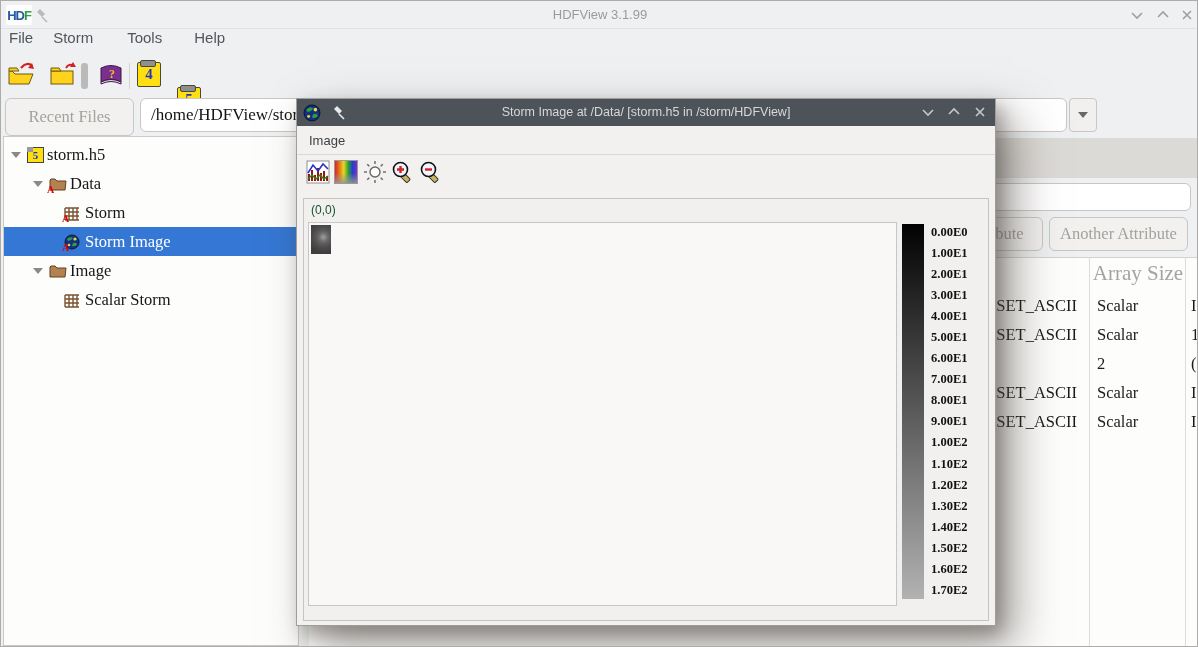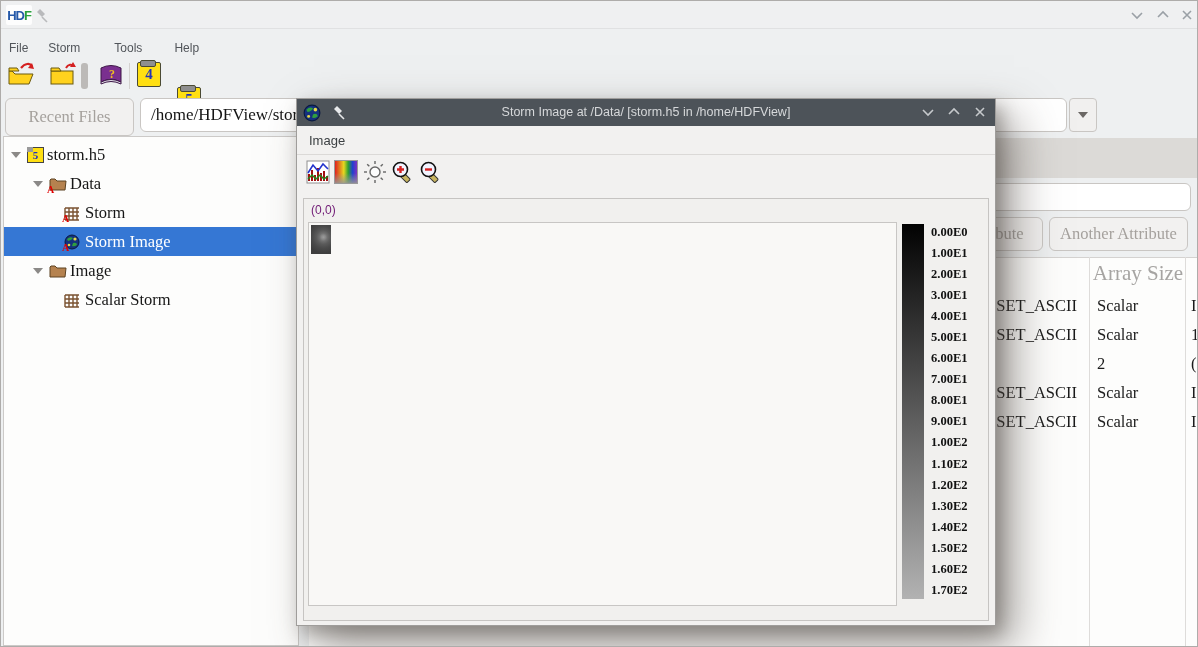--- a/index.html
+++ b/index.html
@@ -12,21 +12,21 @@
   .abs{position:absolute;}
   .serif{font-family:"Liberation Serif","DejaVu Serif",serif;}
   
   .titlebar{left:0;top:0;width:1198px;height:28px;background:#eff0f1;border-bottom:1px solid #e0e1e2;}
   .win-title{left:0;top:0;width:1198px;height:28px;line-height:28px;text-align:center;font-size:13px;color:#999b9e;}
   .logo-chip{left:5px;top:4px;width:26px;height:20px;background:#fdfdfd;border-radius:2px;
     display:flex;align-items:center;justify-content:center;font-weight:bold;font-size:13px;letter-spacing:-1px;}
   .logo-chip .b{color:#2458a8}.logo-chip .g{color:#28a03c}
   .pin-main{left:33px;top:7px;width:15px;height:15px;opacity:.75;}
   .ctrl{width:16px;height:16px;top:6px;}
-  .menubar{left:0;top:28px;width:1198px;height:26px;display:flex;align-items:flex-end;font-size:12px;color:#51555a;}
+  .menubar{left:0;top:28px;width:1198px;height:26px;display:flex;align-items:flex-start;font-size:15px;color:#51555a;}
   .menubar span{display:inline-block;cursor:default;}
   
   .tbicon{top:61px;}
   .tb-sep-thick{left:80px;top:62px;width:7px;height:26px;background:#bcbab8;border-radius:3px;}
   .tb-sep-thin{left:128px;top:62px;width:1px;height:26px;background:#d4d2d0;}
   .hdficon{width:24px;height:25px;background:#ffdf12;border:1px solid #4a4a34;border-radius:2px;position:relative;
     display:flex;align-items:center;justify-content:center;font-weight:bold;color:#2233bb;font-size:15px;
     font-family:"Liberation Serif",serif;}
   .hdficon:before{content:"";position:absolute;left:2px;top:-3px;width:14px;height:5px;background:#8f8f8f;border:1px solid #4a4a34;border-radius:2px;}
   
@@ -61,38 +61,39 @@
   .dialog{left:295px;top:97px;width:700px;height:528px;background:#f2f1f0;border:1px solid #9f9d9b;z-index:10;
      box-shadow:18px 20px 42px rgba(70,62,56,.5),6px 8px 16px rgba(70,62,56,.35);}
   .dtitlebar{left:0;top:0;width:698px;height:27px;background:#4d5359;display:flex;align-items:center;}
   .dtitle{position:absolute;left:0;top:0;width:698px;height:27px;line-height:27px;text-align:center;
      font-size:12.5px;color:#d6d8da;}
   .dctrl{width:16px;height:16px;top:5px;}
   .dmenu{left:0;top:27px;width:698px;height:29px;border-bottom:1px solid #dbd9d7;display:flex;align-items:center;
      font-size:13px;color:#3c4043;padding-left:12px;}
   .dtbicon{top:61px;width:24px;height:24px;}
   .dpanel{left:6px;top:99px;width:686px;height:423px;border:1px solid #c6c4c2;background:#f1f0ee;}
-  .coord{left:7px;top:4px;font-size:12px;color:#701a75;}
+  .coord{left:7px;top:4px;font-size:12px;color:#14532d;}
   .canvas{left:4px;top:23px;width:589px;height:384px;background:#f9f8f6;border:1px solid #c8c6c4;}
   .stormthumb{left:2px;top:2px;width:20px;height:29px;
      background:
        radial-gradient(circle at 62% 42%, #9c9c9c 0, #8a8a8a 2px, #707070 4px, #5a5a5a 7px, #4a4a4a 11px, #3e3e3e 16px),
        #434343;}
   .colorbar{left:598px;top:25px;width:22px;height:375px;background:linear-gradient(#020202,#b2b2b2);}
   .cblabels{left:627px;top:26px;width:56px;height:372px;display:flex;flex-direction:column;justify-content:space-between;}
   .cblabels span{display:block;height:14px;line-height:14px;font-family:"Liberation Serif","DejaVu Serif",serif;
      font-weight:bold;font-size:12.5px;color:#121212;}
   svg{display:block;}
 </style>
 </head>
 <body>
 
 <div id="stage">
 
   <div class="abs titlebar"></div>
+  <div class="abs win-title">HDFView 3.1.99</div>
   <div class="abs logo-chip">
     <span class="b">H</span>
       <span class="b">D</span>
       <span class="g">F</span>
   </div>
   <div class="abs pin-main">
     <svg width="15" height="15" viewBox="0 0 15 15">
         <path d="M6 1 L11 6 L8 9 L3 4 Z" fill="#a7a9ab"></path>
         <line x1="8" y1="9" x2="13" y2="14" stroke="#a7a9ab" stroke-width="1.6"></line>
       </svg>
@@ -272,21 +273,21 @@
           <circle cx="5" cy="11" r="1.3" fill="#e8d84a"></circle>
         </svg>
       </span>
       <span style="margin-left:10px">
         <svg width="15" height="15" viewBox="0 0 15 15">
             <path d="M6 1 L11 6 L8 9 L3 4 Z" fill="#e8eaec"></path>
             <line x1="8" y1="9" x2="13" y2="14" stroke="#e8eaec" stroke-width="1.6"></line>
           </svg>
       </span>
     </div>
-    <div class="abs dtitle">Storm Image at /Data/ [storm.h5 in /home/HDFView]</div>
+    <div class="abs dtitle">Storm Image at /Data/ [storm.h5 in /storm/HDFView]</div>
     <div class="abs dctrl" style="left:623px">
       <svg width="16" height="16">
           <polyline points="3,6 8,11 13,6" fill="none" stroke="#c6c9cc" stroke-width="1.6"></polyline>
         </svg>
     </div>
     <div class="abs dctrl" style="left:649px">
       <svg width="16" height="16">
           <polyline points="3,10 8,5 13,10" fill="none" stroke="#c6c9cc" stroke-width="1.6"></polyline>
         </svg>
     </div>

